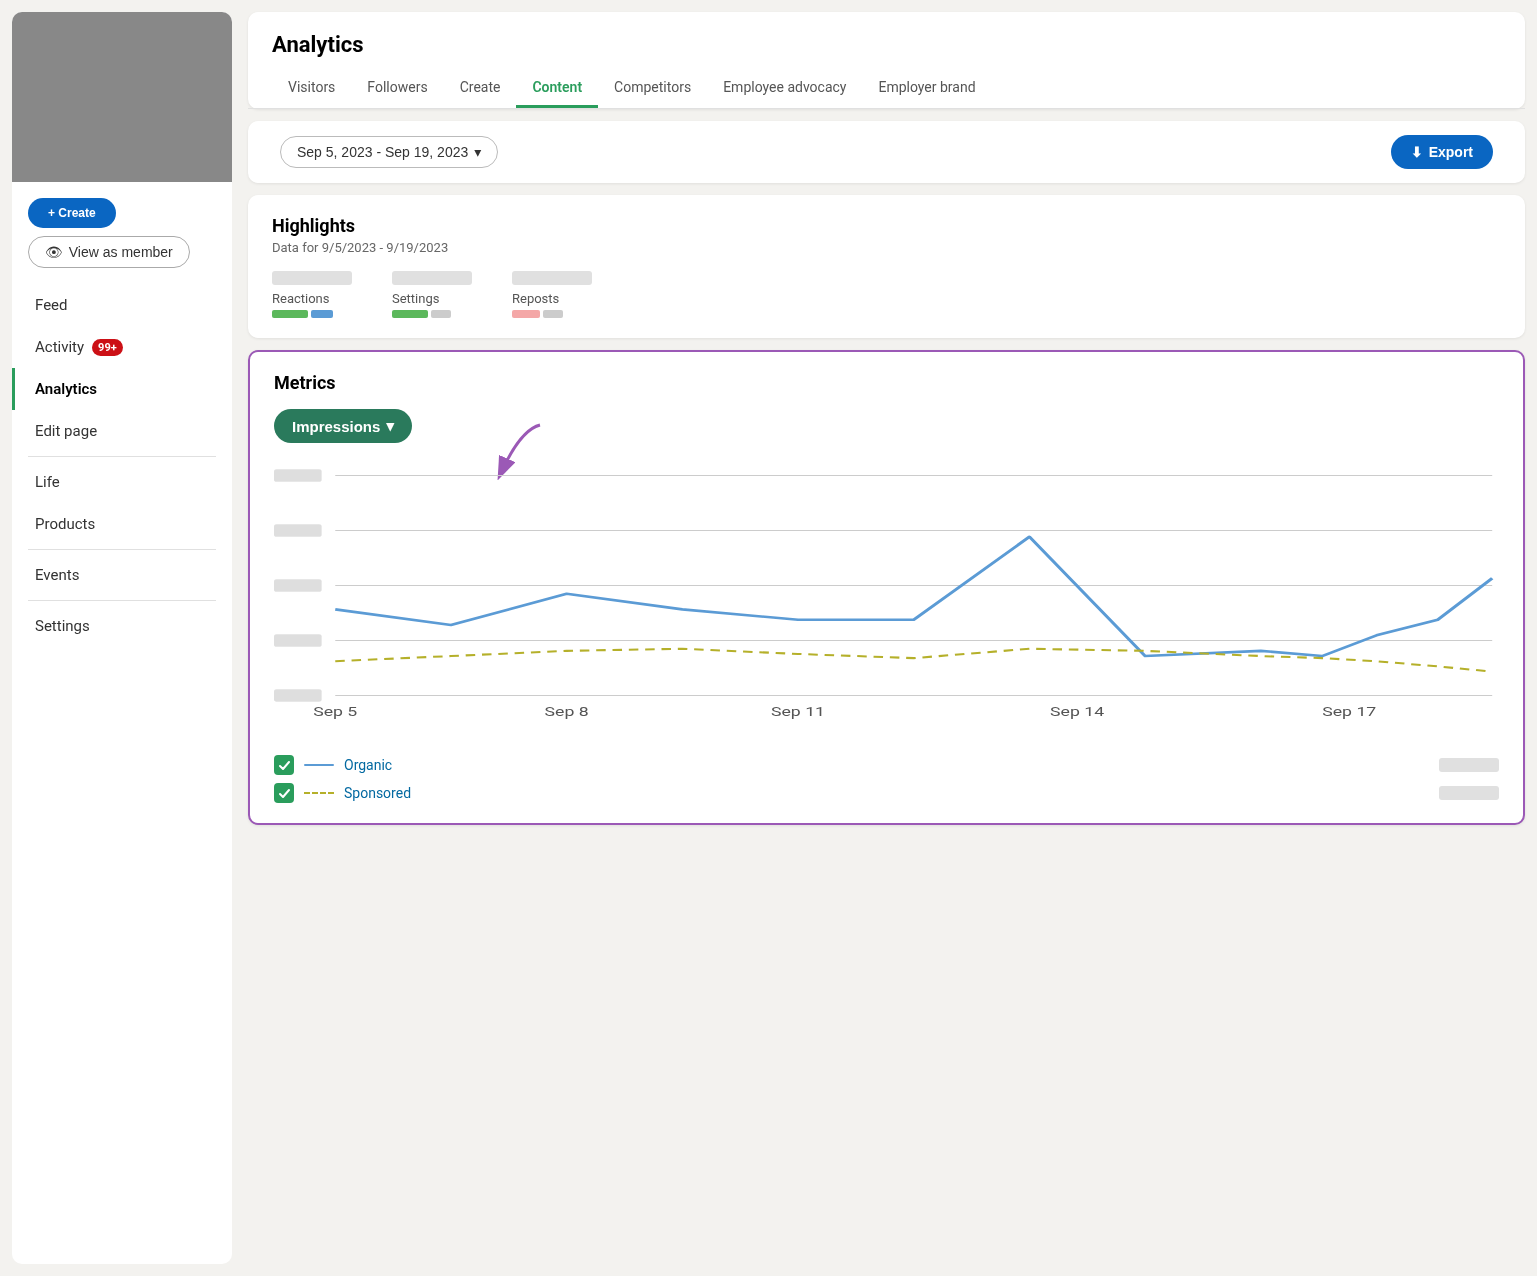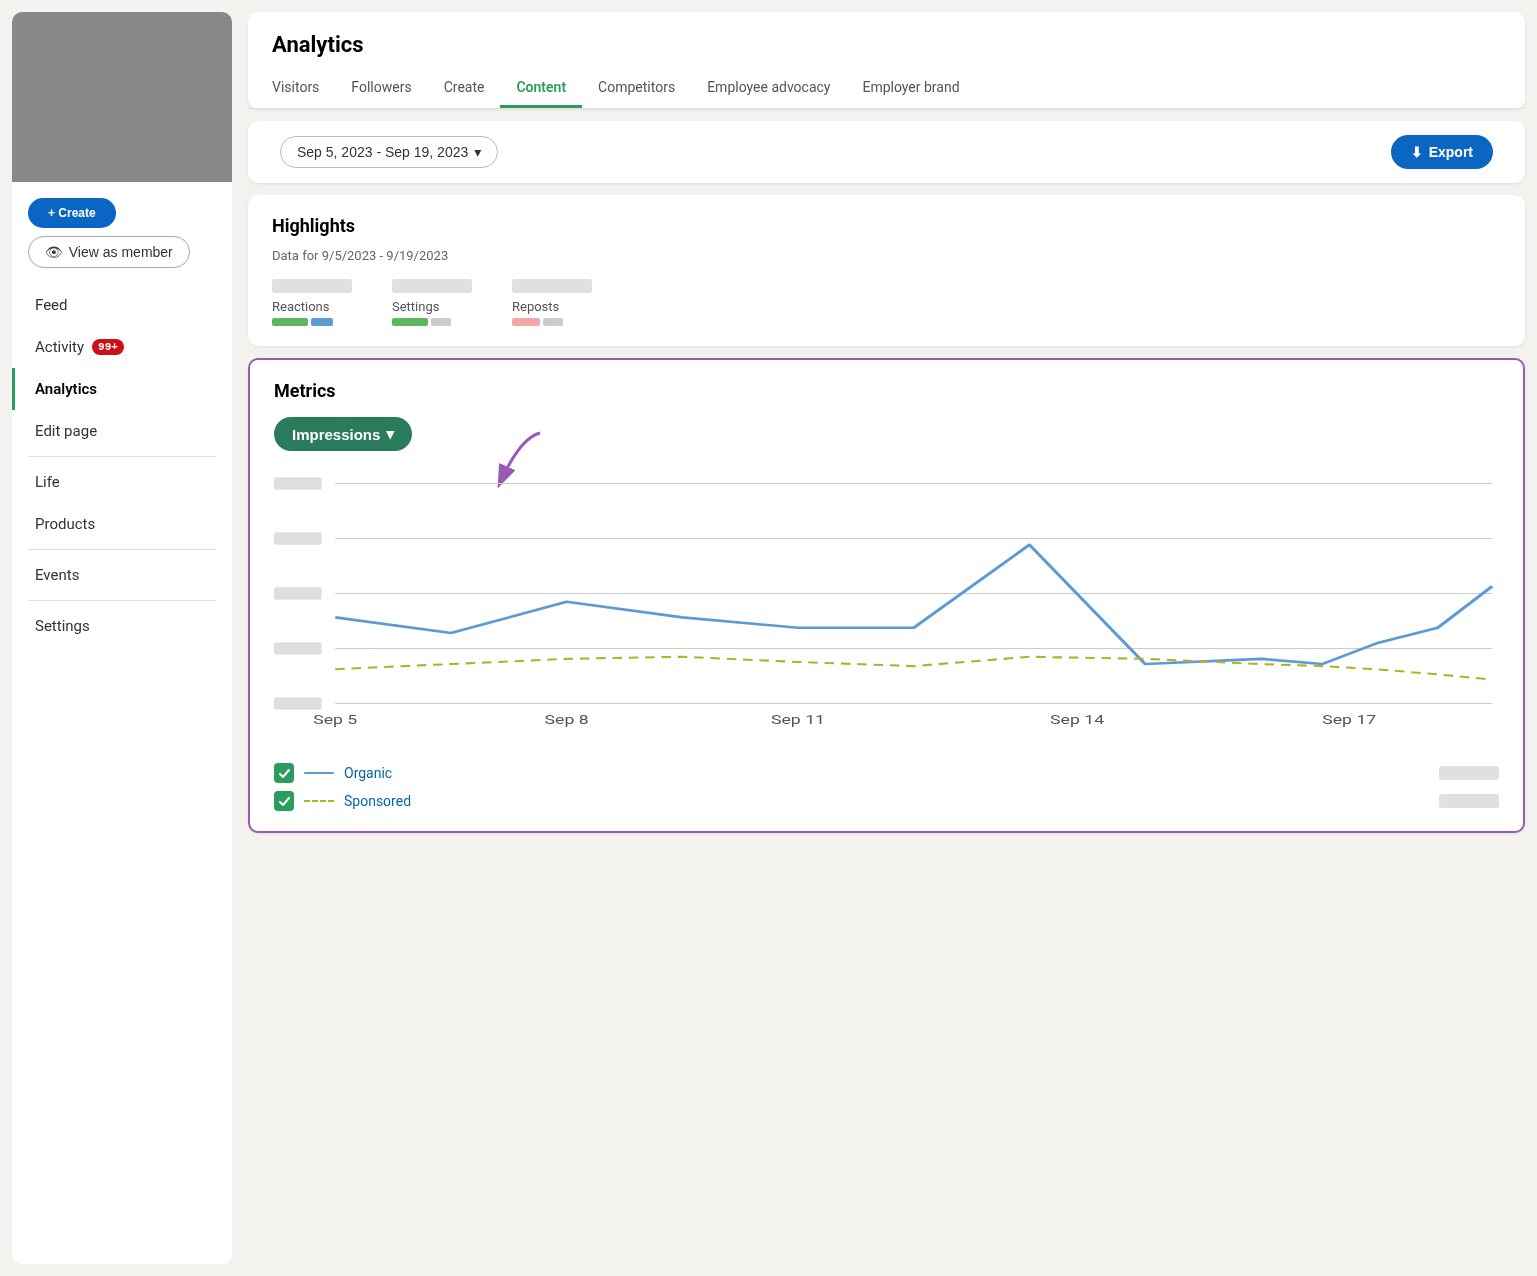--- a/index.html
+++ b/index.html
@@ -89,21 +89,20 @@
       border-top: 1px solid #e0e0e0;
       margin: 4px 16px;
     }
     .badge-red {
       background: #cc1016;
       color: #fff;
       border-radius: 20px;
       font-size: 11px;
       font-weight: 700;
       padding: 2px 6px;
-      font-family: Liberation Mono, monospace;
     }
 
     
     .main {
       flex: 1;
       padding: 12px 12px 12px 16px;
       display: flex;
       flex-direction: column;
       gap: 12px;
       overflow: hidden;
@@ -120,21 +119,21 @@
       font-size: 22px;
       font-weight: 700;
       color: #000;
       margin-bottom: 12px;
     }
     .tabs {
       display: flex;
       gap: 0;
       border-bottom: 1px solid #e0e0e0;
       margin: 0 -24px;
-      padding: 0 8px;
+      padding: 0 24px;
     }
     .tab-item {
       padding: 10px 16px;
       font-size: 14px;
       color: #555;
       cursor: pointer;
       border-bottom: 3px solid transparent;
       white-space: nowrap;
     }
     .tab-item.active {
@@ -180,21 +179,21 @@
     
     .highlights-card {
       background: #fff;
       border-radius: 10px;
       padding: 20px 24px;
       box-shadow: 0 1px 3px rgba(0,0,0,0.08);
     }
     .highlights-title {
       font-size: 18px;
       font-weight: 700;
-      margin-bottom: 12px;
+      margin-bottom: 4px;
     }
     .highlights-subtitle {
       font-size: 13px;
       color: #666;
       margin-bottom: 16px;
     }
     .highlights-grid {
       display: flex;
       gap: 40px;
     }

